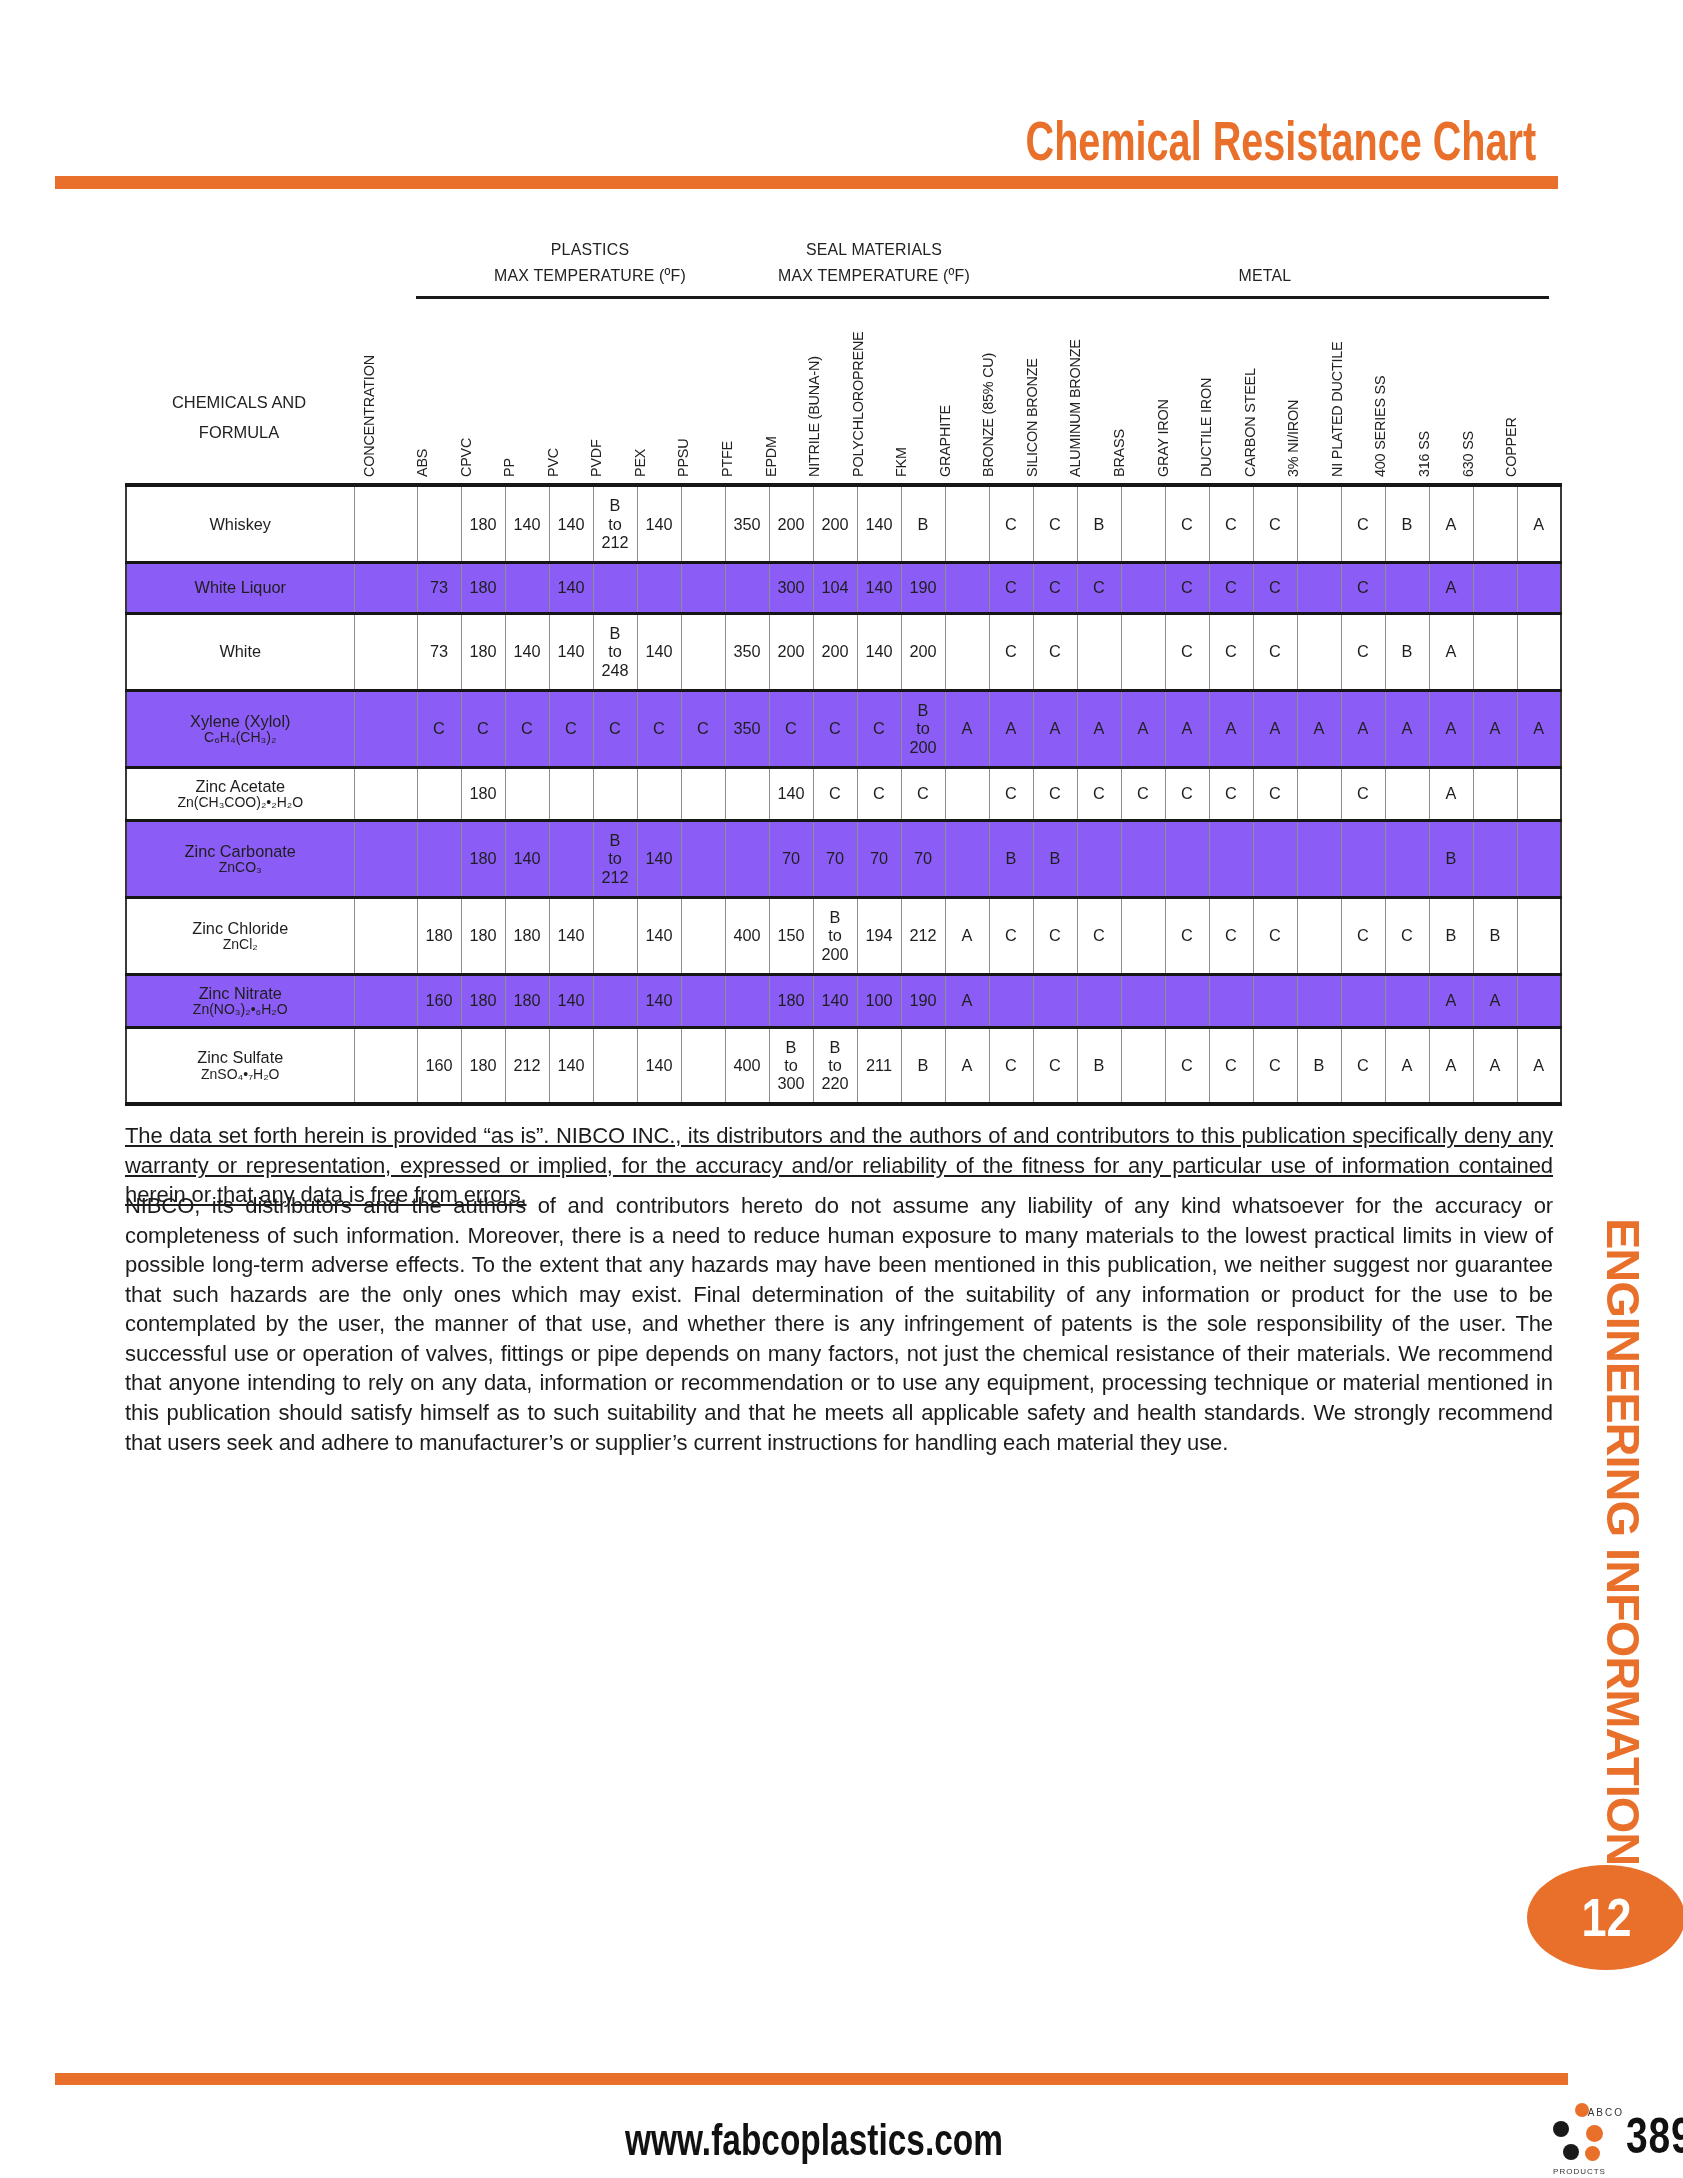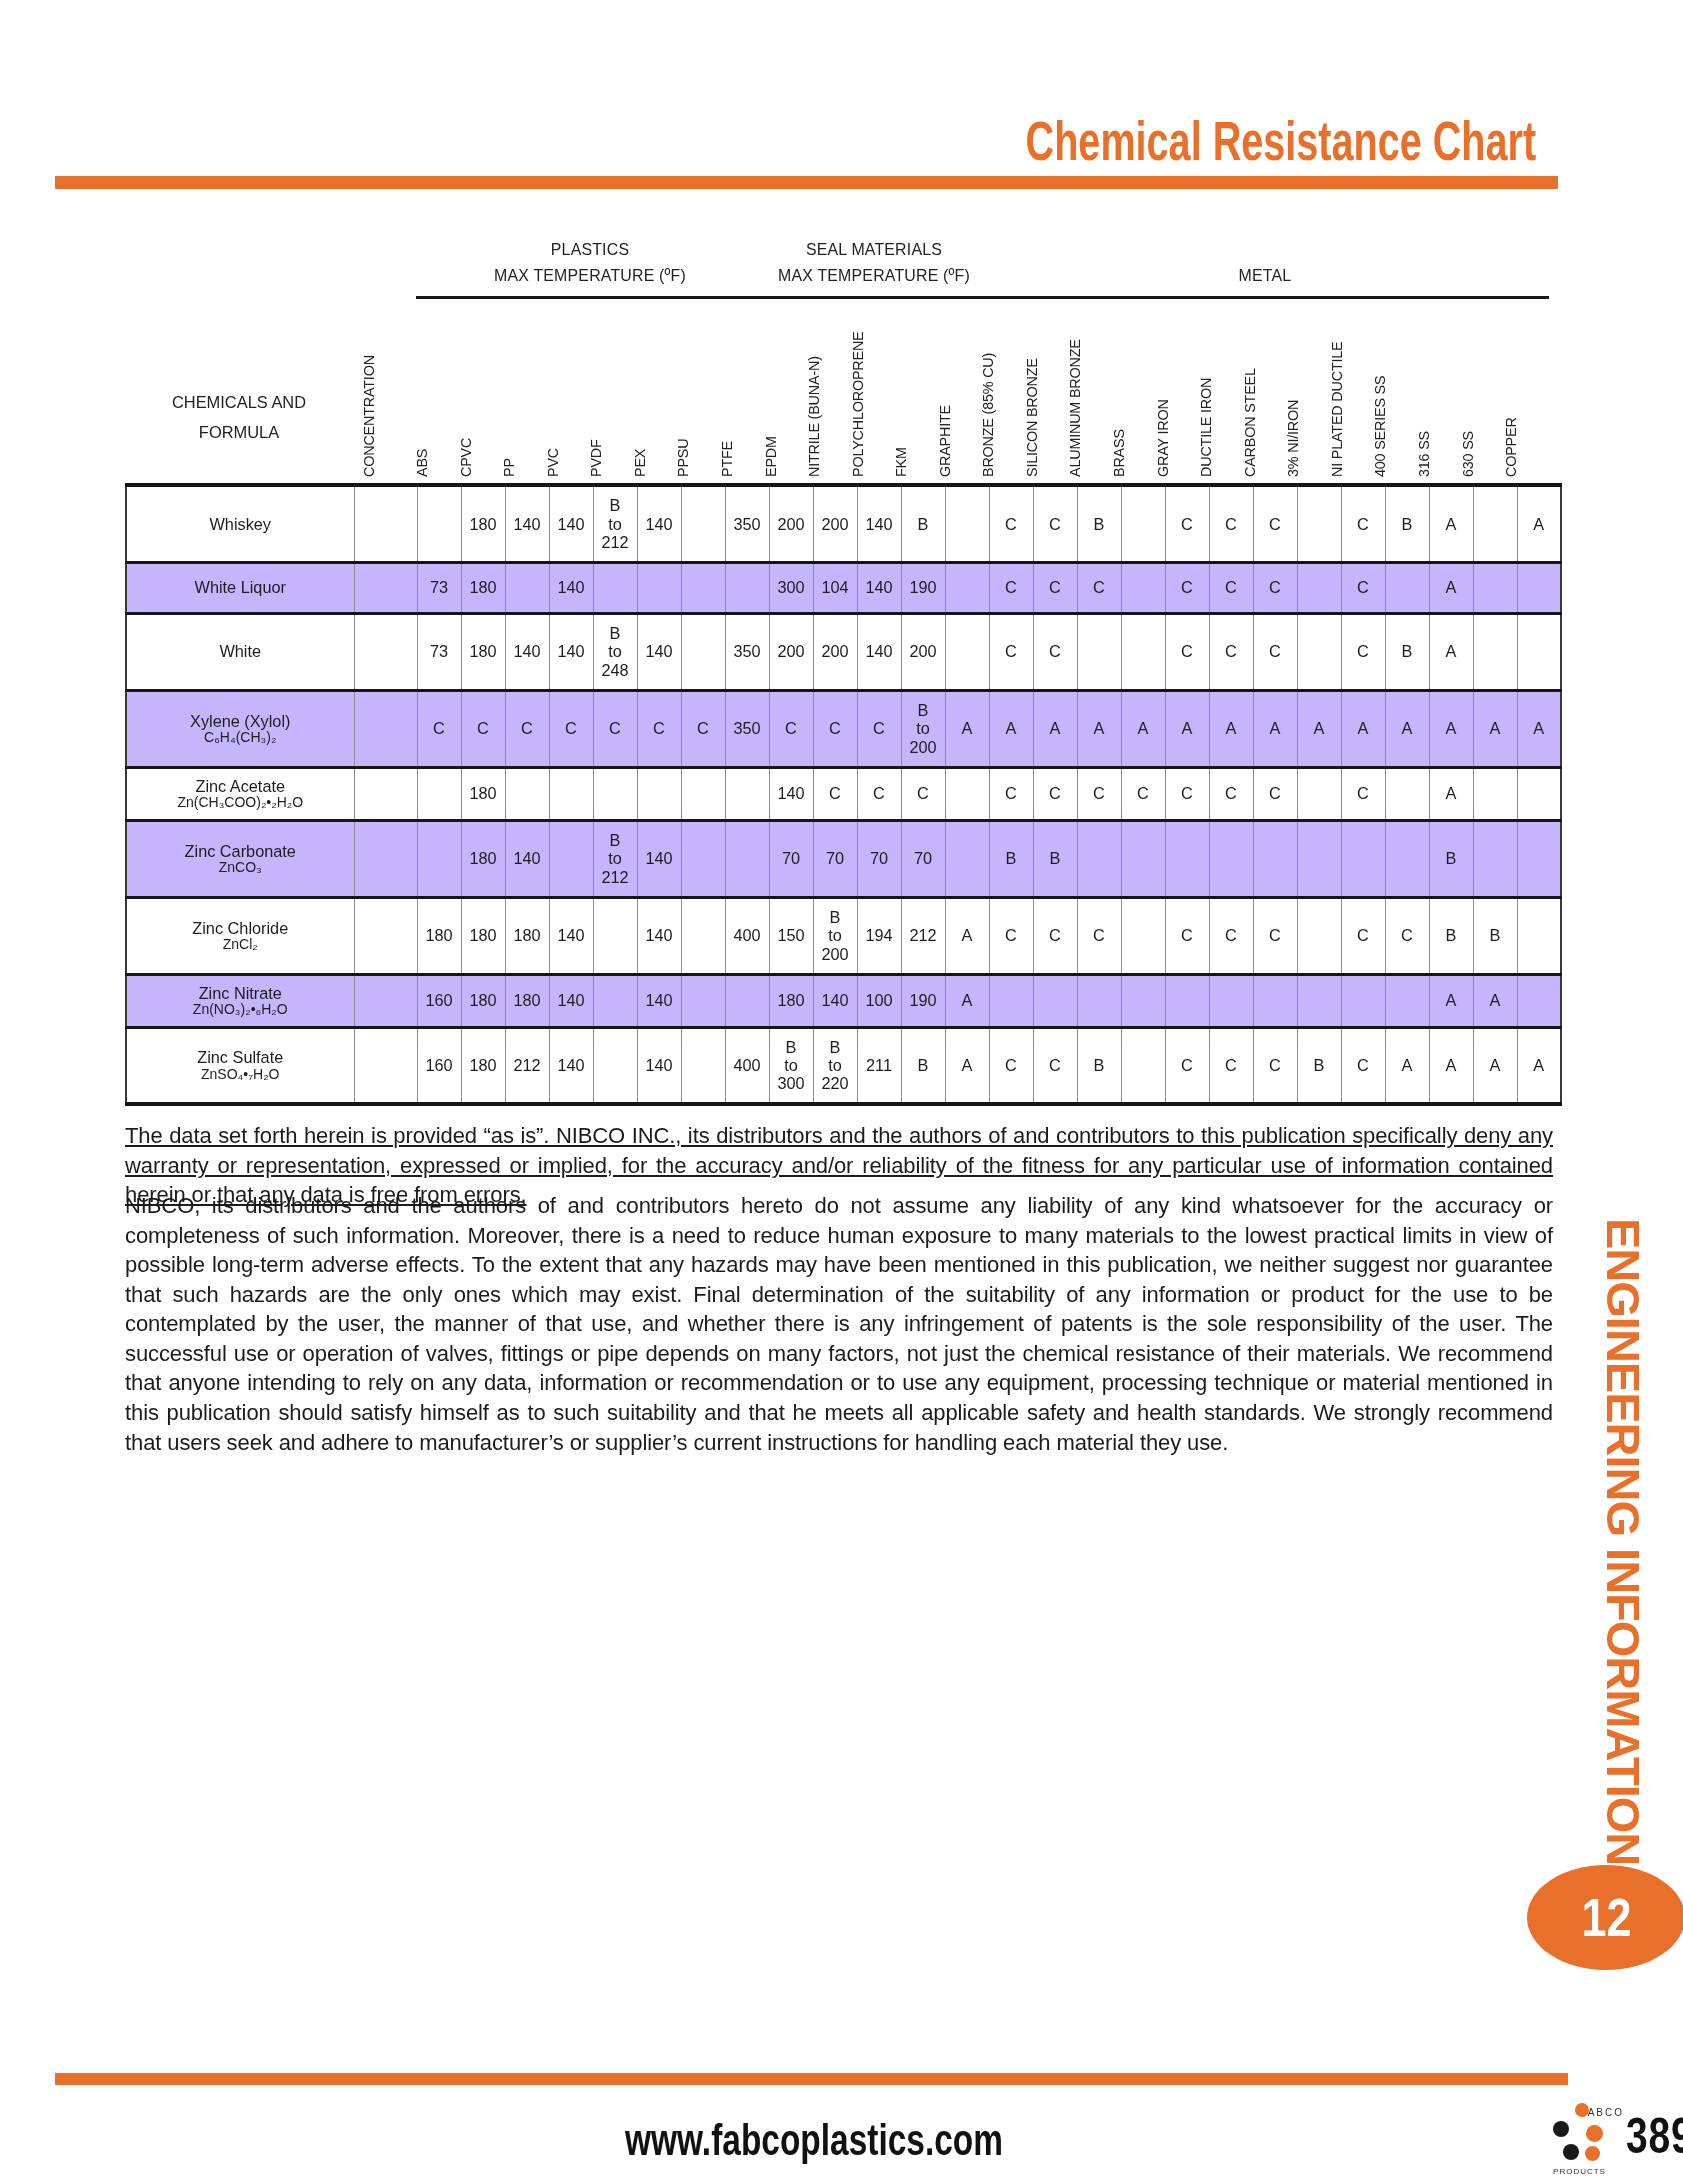--- a/index.html
+++ b/index.html
@@ -44,21 +44,21 @@
     border-top:4px solid #161616; border-bottom:4px solid #161616;
   }
   table.chart tr { border-top:3px solid #161616; }
   table.chart tr:first-child { border-top:none; }
   table.chart td {
     border-left:1px solid #8e8e8e; border-right:1px solid #8e8e8e;
     text-align:center; vertical-align:middle;
     font-size:16.3px; line-height:1.12; padding:2px 0; white-space:pre-line;
   }
   td.namecell { font-size:17px; line-height:1.3; padding:2px 4px; }
-  tr.stripe { background:#c4b5fd; }
+  tr.stripe { background:#8b5cf6; }
   tr.r-tall  { height:77px; }
   tr.r-med   { height:53px; }
   tr.r-short { height:51px; }
   .formula { font-size:14px; }
   
   .para {
     position:absolute; left:125px; width:1428px; text-align:justify;
     font-size:22px; line-height:1.345; color:#1c1c1c; letter-spacing:-0.1px;
   }
   .para1 { top:1121px;text-decoration:underline; }

